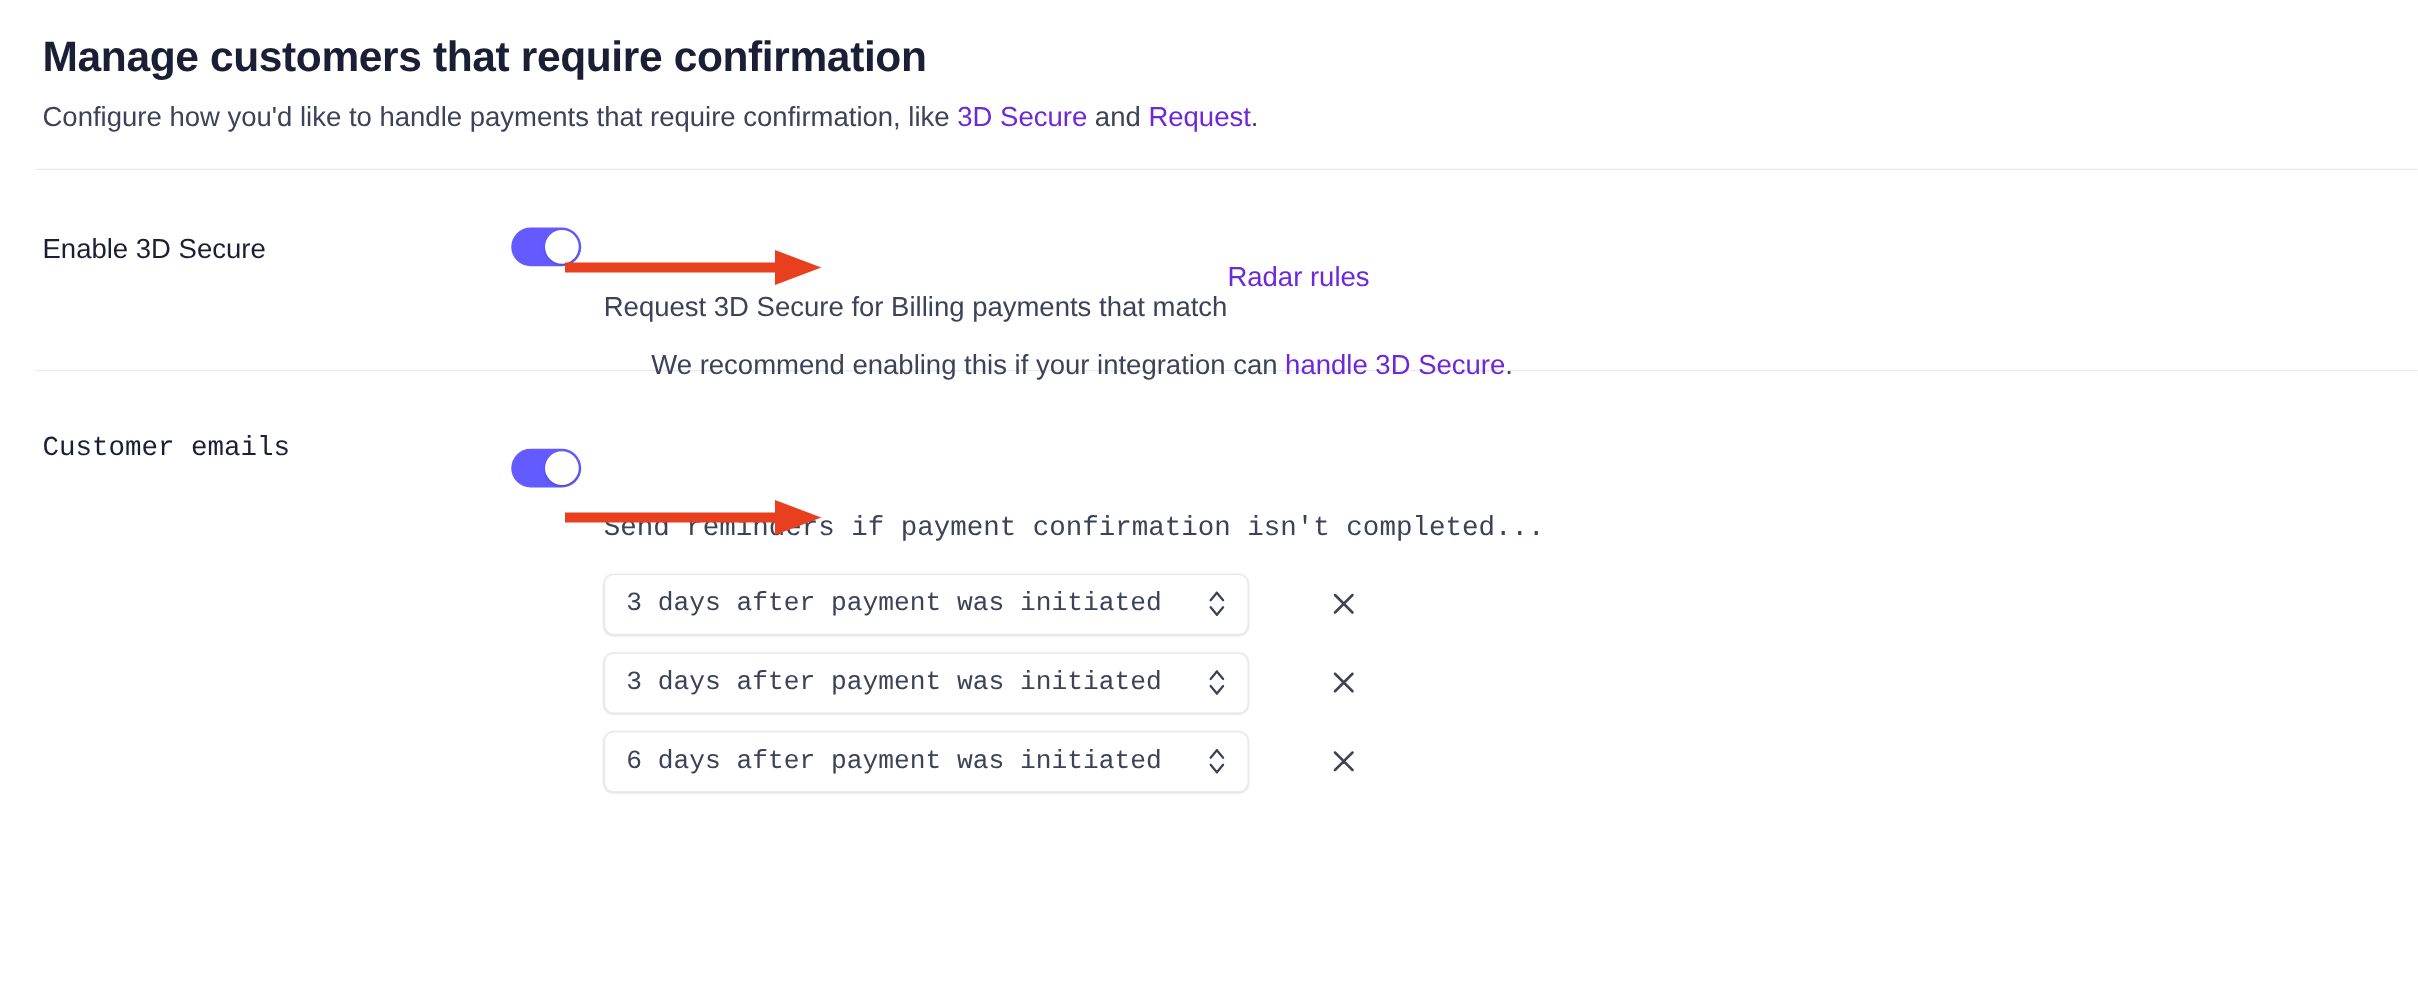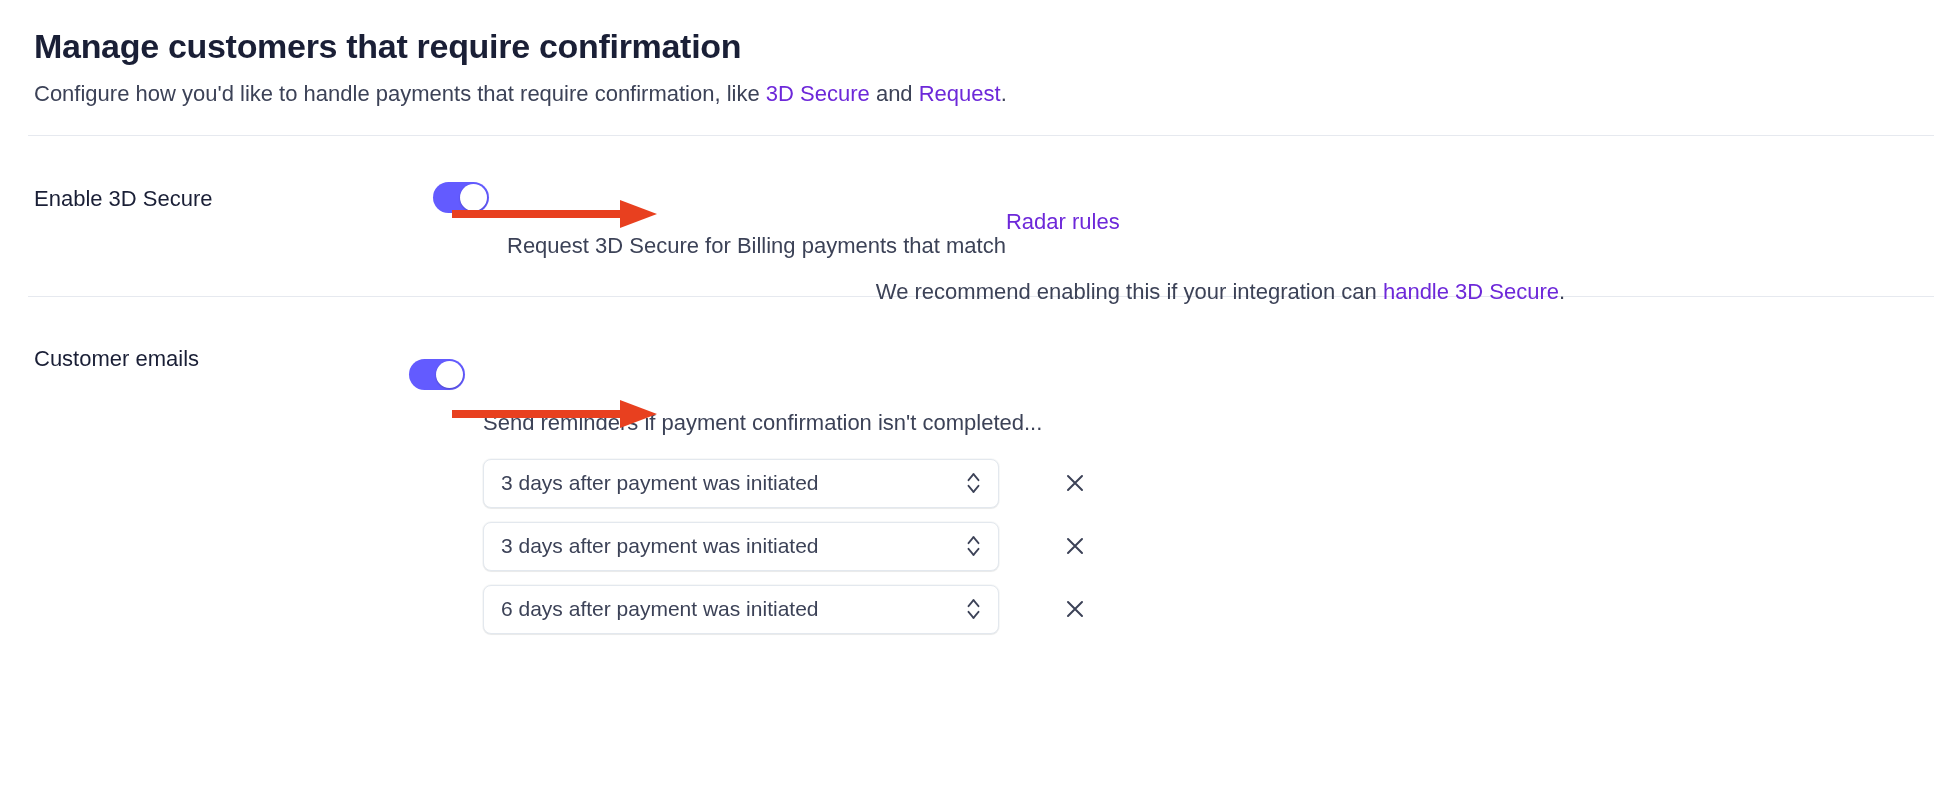--- a/index.html
+++ b/index.html
@@ -71,22 +71,22 @@
     font-weight: 400;
     color: #1a1f36;
     line-height: 1;
     padding-top: 4px;
   }
   .section-body {
     flex: 1 1 auto;
     position: relative;
   }
 
-  .sec-3ds { padding-top: 48px; height: 160px; box-sizing: border-box; gap: 24px; }
-  .sec-emails { padding-top: 47px; }
+  .sec-3ds { padding-top: 48px; height: 160px; box-sizing: border-box; }
+  .sec-emails { padding-top: 47px; font-family: Liberation Mono, monospace; }
 
   
   .toggle-row {
     display: flex;
     align-items: flex-start;
   }
   .toggle {
     flex: 0 0 auto;
     width: 56px;
     height: 31px;
@@ -116,23 +116,22 @@
     flex: 1 1 auto;
     display: flex;
     align-items: center;
   }
   .toggle-text .txt { display: inline; margin-top: 48px; }
 
   .sub-note {
     font-size: 22px;
     color: #3c4257;
     line-height: 1.28;
-    margin-left: 74px;
+    margin-left: 112px;
     margin-top: 17px;
-    text-align: center;
   }
 
   
   .eye-icon {
     display: inline-flex;
     align-items: center;
     justify-content: center;
     margin-left: 26px;
     cursor: pointer;
     width: 26px;

